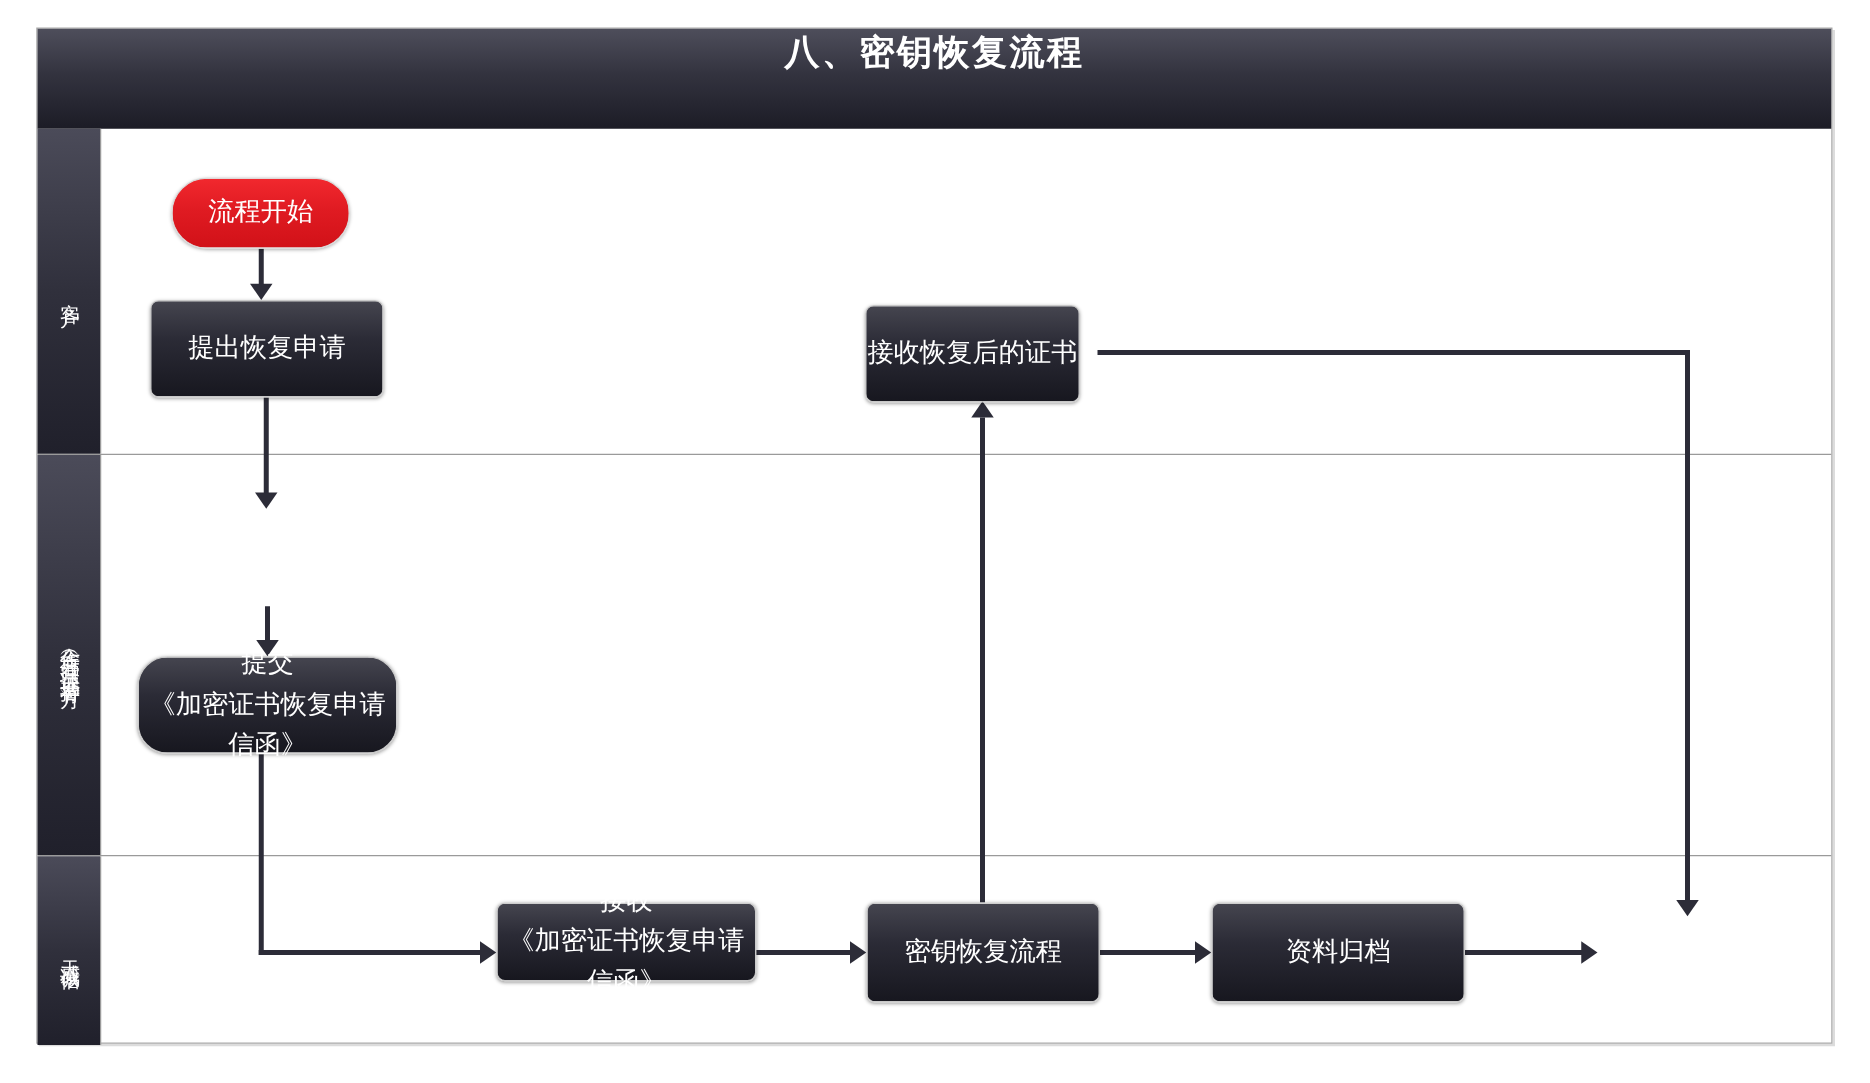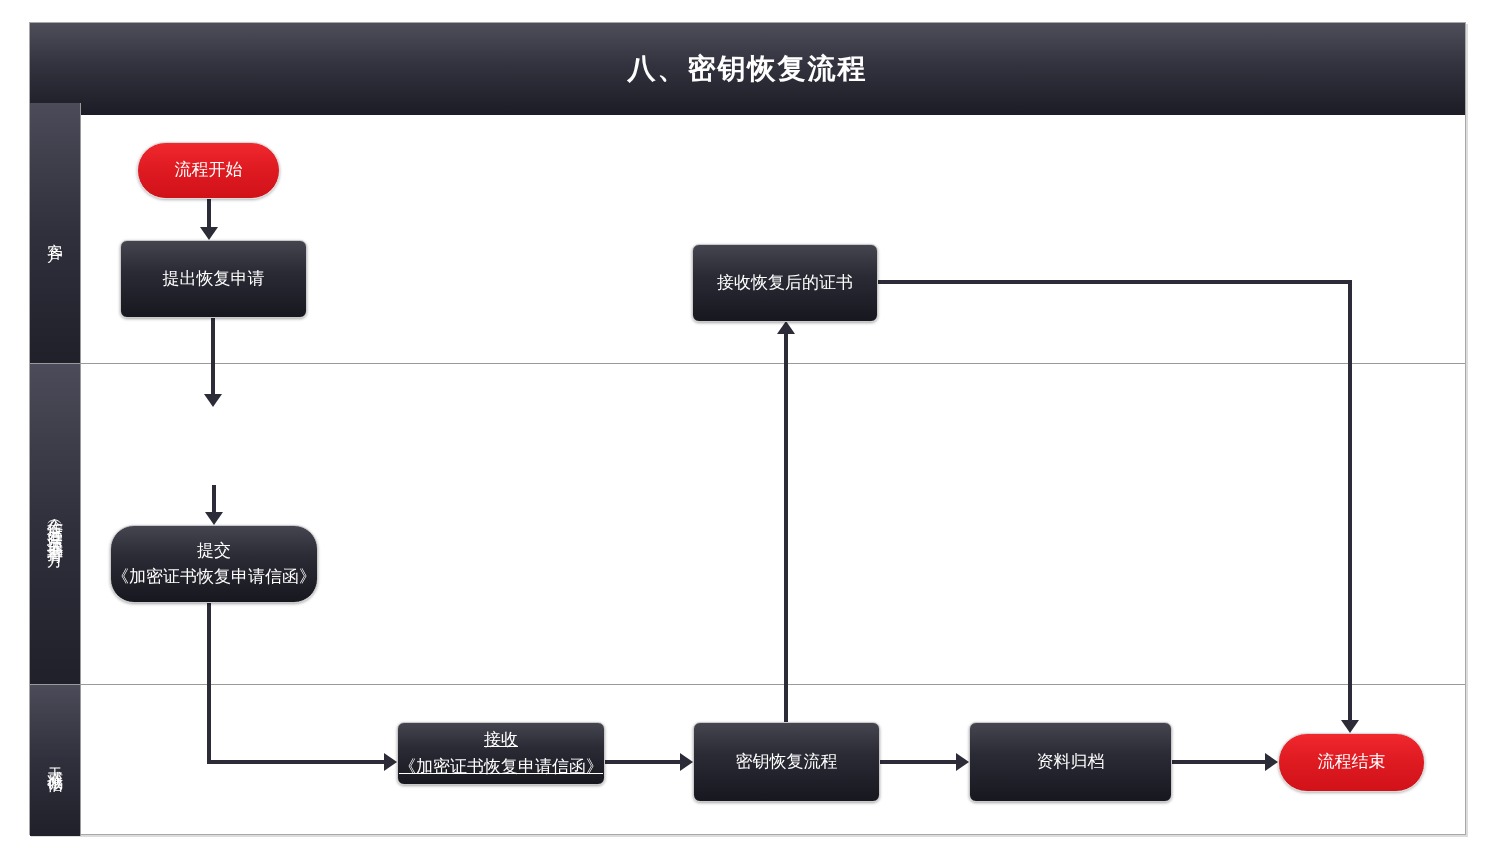--- a/index.html
+++ b/index.html
@@ -2,39 +2,39 @@
 <html><head>
 <meta charset="utf-8">
 <style>
   html,body{margin:0;padding:0;background:#ffffff;font-family:"Liberation Sans","DejaVu Sans",sans-serif;}
   .canvas{position:relative;width:1496px;height:866px;background:#ffffff;overflow:hidden;}
 
   .diagram{position:absolute;left:29px;top:22px;width:1437px;height:813px;
     border:1px solid #a8a8a8;background:#ffffff;box-sizing:border-box;
     box-shadow:2px 2px 0 #dcdcdc;}
 
-  .header{position:absolute;left:0;top:0;width:100%;height:92px;
+  .header{position:absolute;left:0;top:0;width:100%;height:80px;
     background:linear-gradient(180deg,#4e4e5b 0%,#33333f 45%,#1c1c26 100%);
-    display:flex;align-items:center;justify-content:center;box-sizing:border-box;}
+    display:flex;justify-content:center;box-sizing:border-box;}
   .title{color:#ffffff;font-size:28px;font-weight:bold;letter-spacing:2px;}
 
   .lane-row{position:absolute;left:0;width:100%;box-sizing:border-box;border-bottom:1px solid #9a9a9a;}
   .row-1{top:80px;height:261px;}
   .row-2{top:341px;height:321px;}
   .row-3{top:662px;height:151px;border-bottom:none;}
   .lane-label{position:absolute;left:0;top:0;bottom:0;width:51px;
     background:linear-gradient(180deg,#4b4b59 0%,#30303c 50%,#20202b 100%);
     border-right:1px solid #9a9a9a;box-sizing:border-box;
     display:flex;align-items:center;justify-content:center;}
   .lane-label span{writing-mode:vertical-rl;color:#ffffff;font-size:16px;
     letter-spacing:3px;line-height:1;}
 
   
   .node{position:absolute;display:flex;align-items:center;justify-content:center;
-    text-align:center;color:#ffffff;font-size:17px;line-height:1.55;
+    text-align:center;color:#ffffff;font-size:21px;line-height:1.55;
     white-space:pre-line;box-sizing:border-box;z-index:5;}
   .node.dark{background:linear-gradient(180deg,#45454f 0%,#2b2b36 40%,#17171f 100%);
     border:1px solid #c9c9c9;border-radius:7px;box-shadow:0 1px 3px rgba(0,0,0,.35);}
   .node.red{background:linear-gradient(180deg,#f1282e 0%,#e01b22 45%,#d11118 100%);
     border:1px solid #d8d8d8;border-radius:29px;box-shadow:0 1px 3px rgba(0,0,0,.3);}
 
   
   .vline,.hline{position:absolute;background:#2c2c38;z-index:4;}
   .vline{width:4px;}
   .hline{height:4px;}
@@ -71,30 +71,29 @@
   </div>
 
   <div class="node red" style="left:137px;top:142px;width:143px;height:57px;">流程开始</div>
 
   <div class="node dark" style="left:120px;top:240px;width:187px;height:78px;">提出恢复申请</div>
 
 
   <div class="node dark" style="left:110px;top:525px;width:208px;height:78px;border-radius:24px;">提交
 《加密证书恢复申请信函》</div>
 
-  <div class="node dark" style="left:397px;top:722px;width:208px;height:63px;text-decoration:underline;">接收
+  <div class="node dark" style="left:397px;top:722px;width:208px;height:63px;">接收
 《加密证书恢复申请信函》</div>
 
   <div class="node dark" style="left:693px;top:722px;width:187px;height:80px;">密钥恢复流程</div>
 
   <div class="node dark" style="left:969px;top:722px;width:203px;height:80px;text-align:right;">资料归档</div>
 
-  <div class="node dark" style="left:692px;top:244px;width:186px;height:78px;">接收恢复后的证书</div>
+  <div class="node dark" style="left:692px;top:244px;width:172px;height:78px;">接收恢复后的证书</div>
 
-  <div class="node red" style="left:1278px;top:733px;width:147px;height:59px;">流程结束</div>
 
   <div class="vline" style="left:207px;top:199px;height:29px;"></div>
   <div class="arr down" style="left:200px;top:227px;"></div>
 
   <div class="vline" style="left:211px;top:318px;height:77px;"></div>
   <div class="arr down" style="left:204px;top:394px;"></div>
 
   <div class="vline" style="left:212px;top:485px;height:28px;"></div>
   <div class="arr down" style="left:205px;top:512px;"></div>
 

